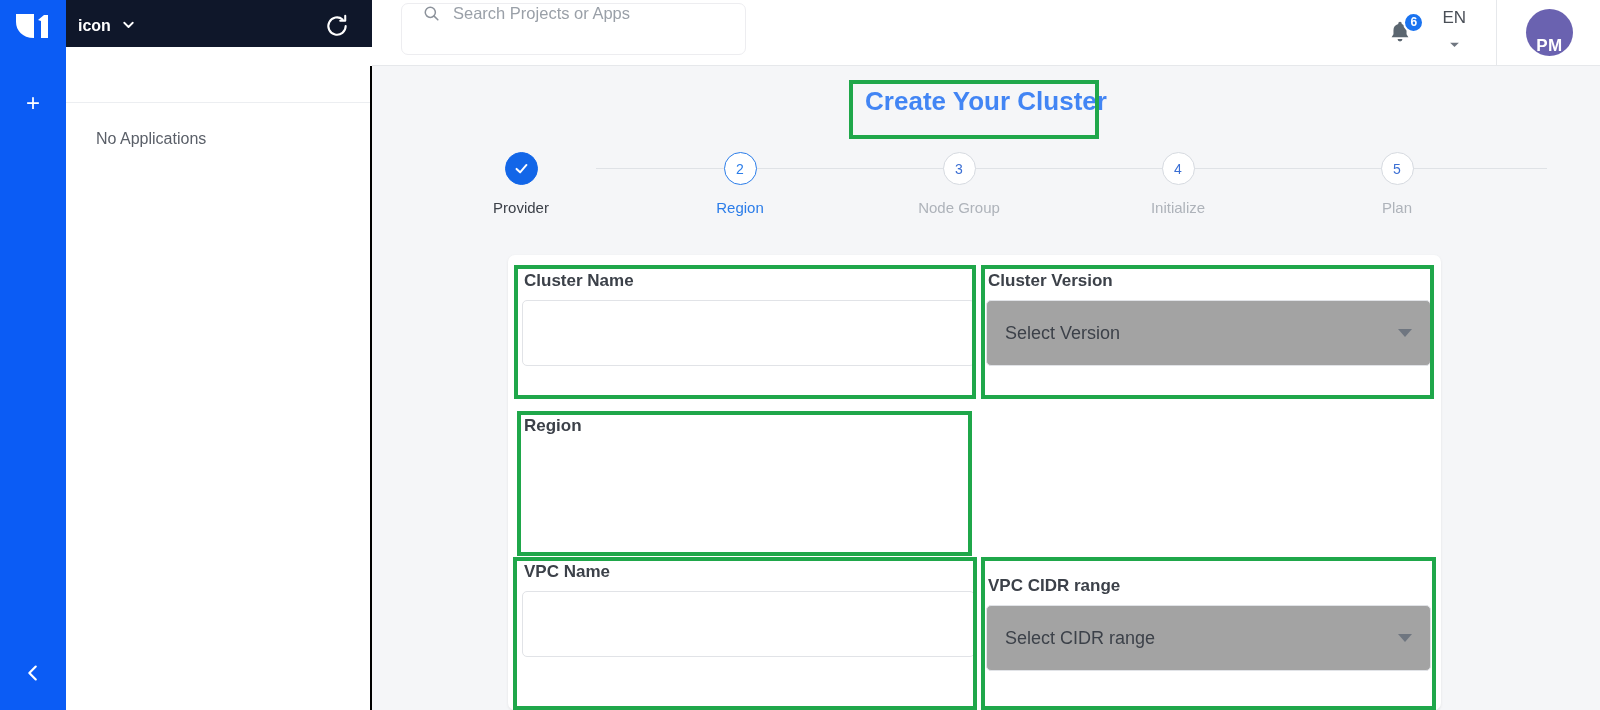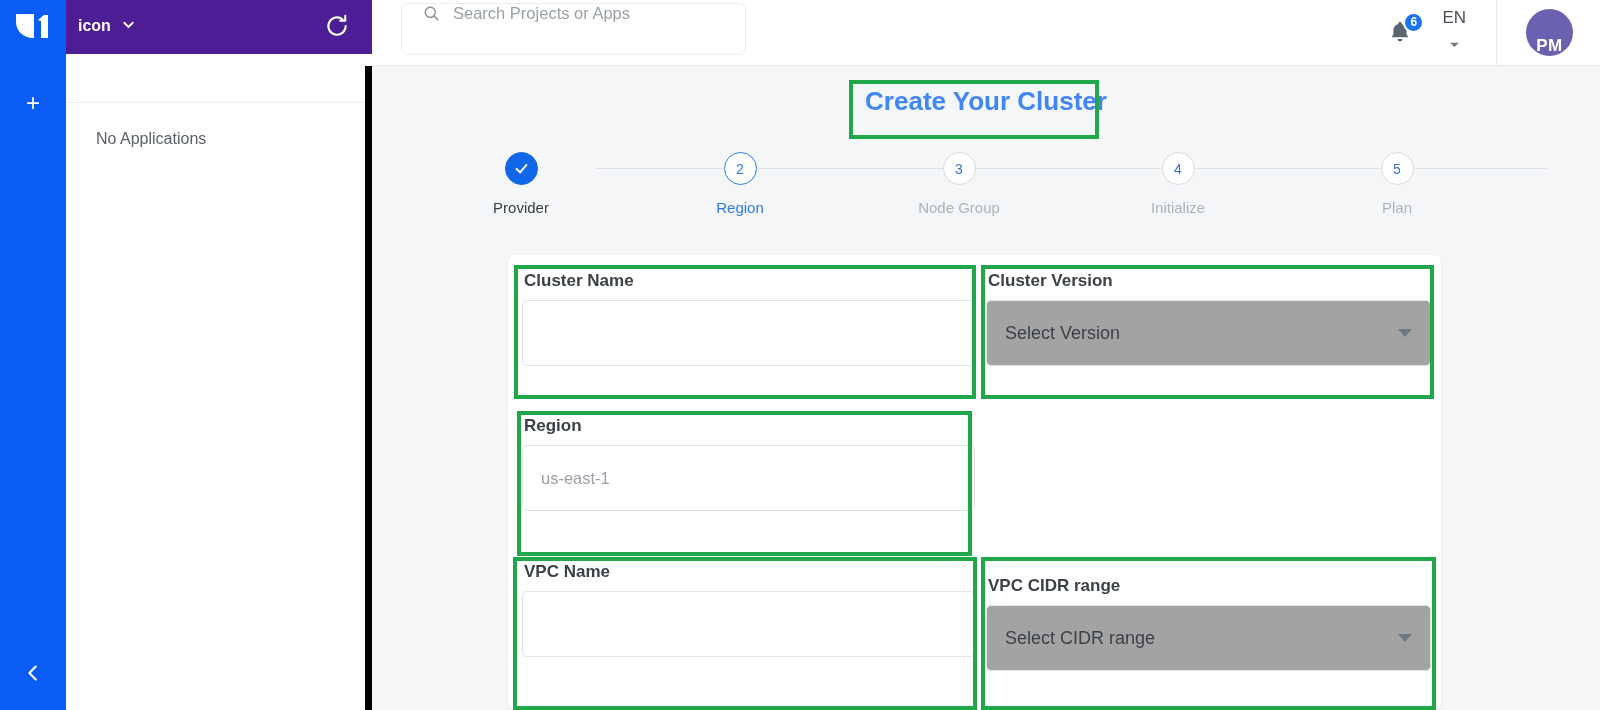--- a/index.html
+++ b/index.html
@@ -27,41 +27,41 @@
     cursor: pointer;
   }
   .rail-collapse {
     position: absolute; left: 0; bottom: 22px; width: 66px;
     text-align: center; color: #ffffff;
     font-size: 22px; line-height: 22px; cursor: pointer;
   }
 
   
   .topblue {
-    position: absolute; left: 66px; top: 0; width: 306px; height: 54px;
-    background: #4c1d95;
+    position: absolute; left: 66px; top: 0; width: 306px; height: 47px;
+    background: #0f172a;
   }
   .proj-switch {
     position: absolute; left: 12px; top: 14px;
     display: flex; align-items: center; gap: 9px;
     color: #ffffff; font-size: 16px; font-weight: bold;
     cursor: pointer;
   }
   .proj-caret { display: inline-block; margin-top: 2px; }
   .refresh-btn {
     position: absolute; right: 22px; top: 13px;
     width: 26px; height: 26px; cursor: pointer; color: #fff;
   }
 
   
   .apps-panel {
     position: absolute; left: 66px; top: 66px;
     width: 306px; height: 644px;
     background: #ffffff;
-    border-right: 7px solid #000000;
+    border-right: 2px solid #000000;
   }
   .apps-panel-head {
     height: 37px; border-bottom: 1px solid #eceef1; background: #fff;
   }
   .apps-empty {
     margin: 27px 0 0 30px;
     font-size: 16px; color: #5a5f68;
   }
 
   
@@ -310,23 +310,20 @@
       <div class="field-box" style="left:478px; top:16px; width:445px;">
         <div class="field-label">Cluster Version</div>
         <div class="select-input">
           <span>Select Version</span>
           <span class="caret-dn"></span>
         </div>
       </div>
 
       <div class="field-box" style="left:14px; top:161px; width:453px;">
         <div class="field-label">Region</div>
-        <div class="text-input">
-          <span class="ph">us-east-1</span>
-        </div>
       </div>
 
       <div class="field-box" style="left:14px; top:307px; width:453px;">
         <div class="field-label">VPC Name</div>
         <div class="text-input">
           <span></span>
         </div>
       </div>
 
       <div class="field-box" style="left:478px; top:321px; width:445px;">

